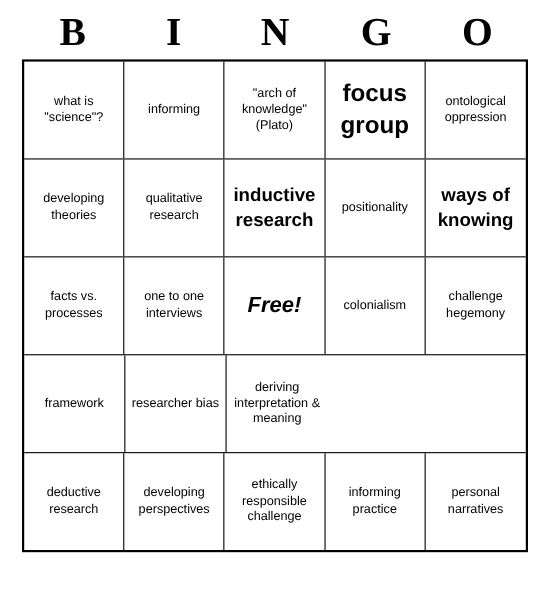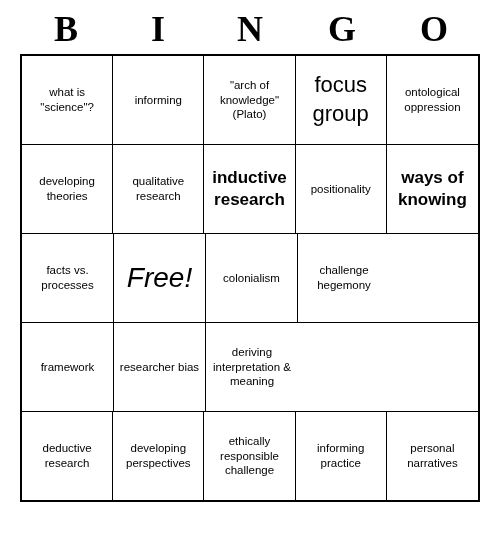--- a/index.html
+++ b/index.html
@@ -60,26 +60,26 @@
       font-size: 11.5px;
       line-height: 1.3;
     }
 
     .bingo-cell:last-child {
       border-right: none;
     }
 
     .bingo-cell.large-text {
       font-size: 22px;
-      font-weight: normal;
+      font-weight: bold;
     }
 
     .bingo-cell.free {
-      font-size: 28px;
-      font-weight: normal;
+      font-size: 20px;
+      font-weight: bold;
       font-style: italic;
     }
 
     .bingo-cell.medium-text {
       font-size: 17px;
       font-weight: bold;
     }
   </style>
 </head>
 <body>
@@ -102,20 +102,21 @@
     </div>
     <div class="bingo-row">
       <div class="bingo-cell">developing theories</div>
       <div class="bingo-cell">qualitative research</div>
       <div class="bingo-cell medium-text">inductive research</div>
       <div class="bingo-cell">positionality</div>
       <div class="bingo-cell medium-text">ways of knowing</div>
     </div>
     <div class="bingo-row">
       <div class="bingo-cell">facts vs. processes</div>
+      <div class="bingo-cell">one to one interviews</div>
       <div class="bingo-cell free">Free!</div>
       <div class="bingo-cell">colonialism</div>
       <div class="bingo-cell">challenge hegemony</div>
     </div>
     <div class="bingo-row">
       <div class="bingo-cell">framework</div>
       <div class="bingo-cell">researcher bias</div>
       <div class="bingo-cell">deriving interpretation &amp; meaning</div>
     </div>
     <div class="bingo-row">

